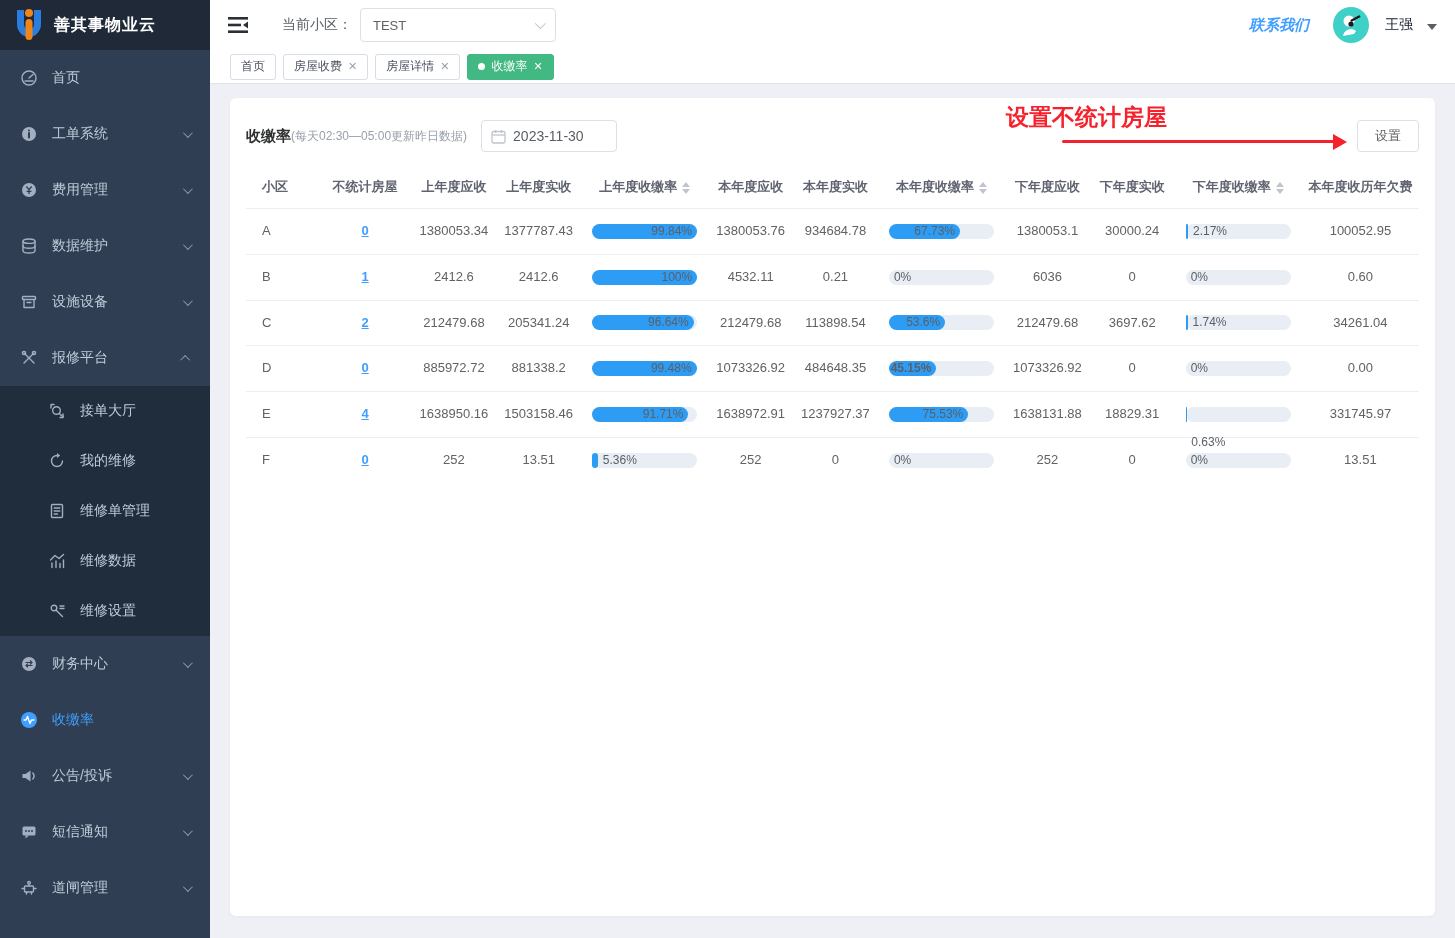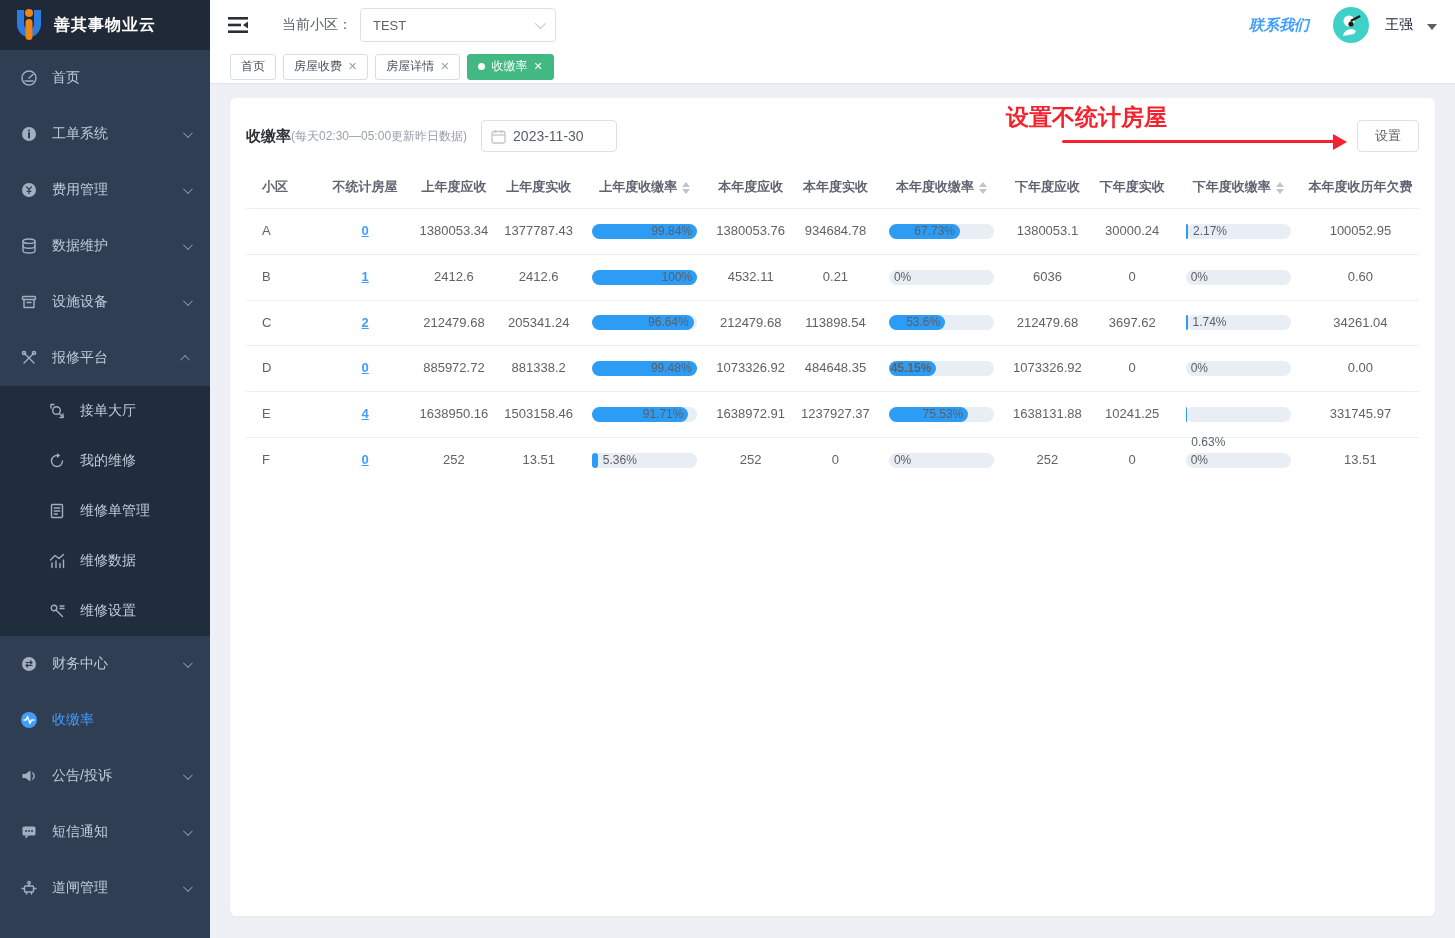--- a/index.html
+++ b/index.html
@@ -504,21 +504,21 @@
               </td>
               <td>1638972.91</td>
               <td>1237927.37</td>
               <td>
                 <div class="bar">
                   <div class="bar-fill" style="width: 75.53%;"></div>
                   <span class="bar-label" style="left: calc(75.53% - 5px); transform: translateX(-100%);">75.53%</span>
                 </div>
               </td>
               <td>1638131.88</td>
-              <td>10241.25</td>
+              <td>18829.31</td>
               <td>
                 <div class="bar">
                   <div class="bar-fill" style="width: 0.63%;"></div>
                   <span class="bar-label" style="left: calc(0.63% + 5px); margin-top: 28px;">0.63%</span>
                 </div>
               </td>
               <td>331745.97</td>
             </tr>
             <tr>
               <td class="col-left">F</td>

